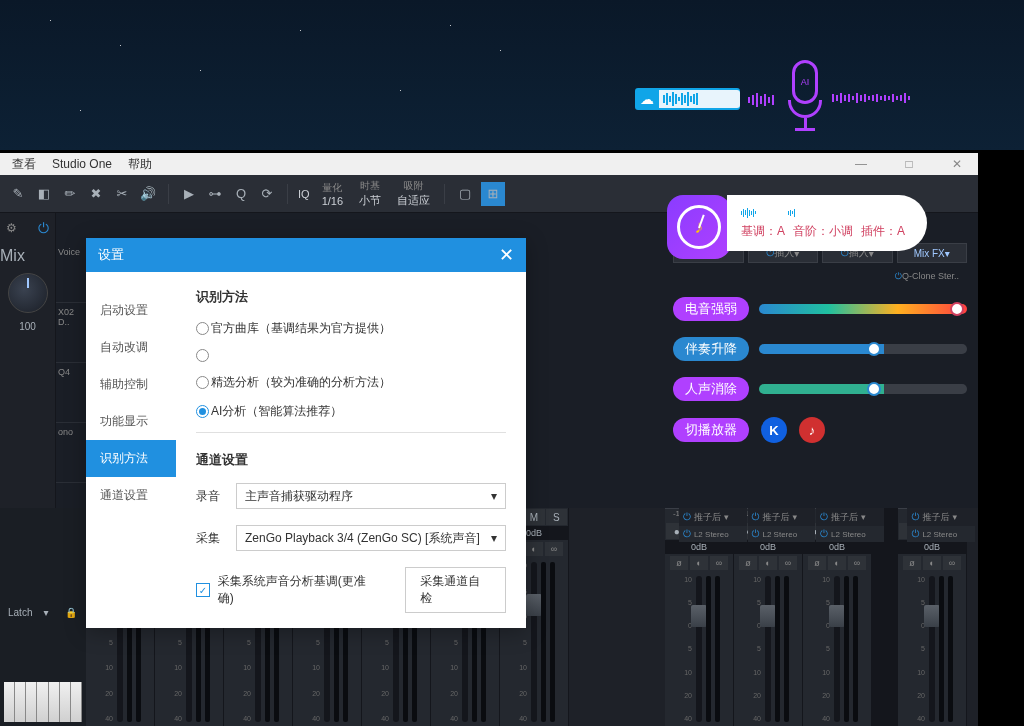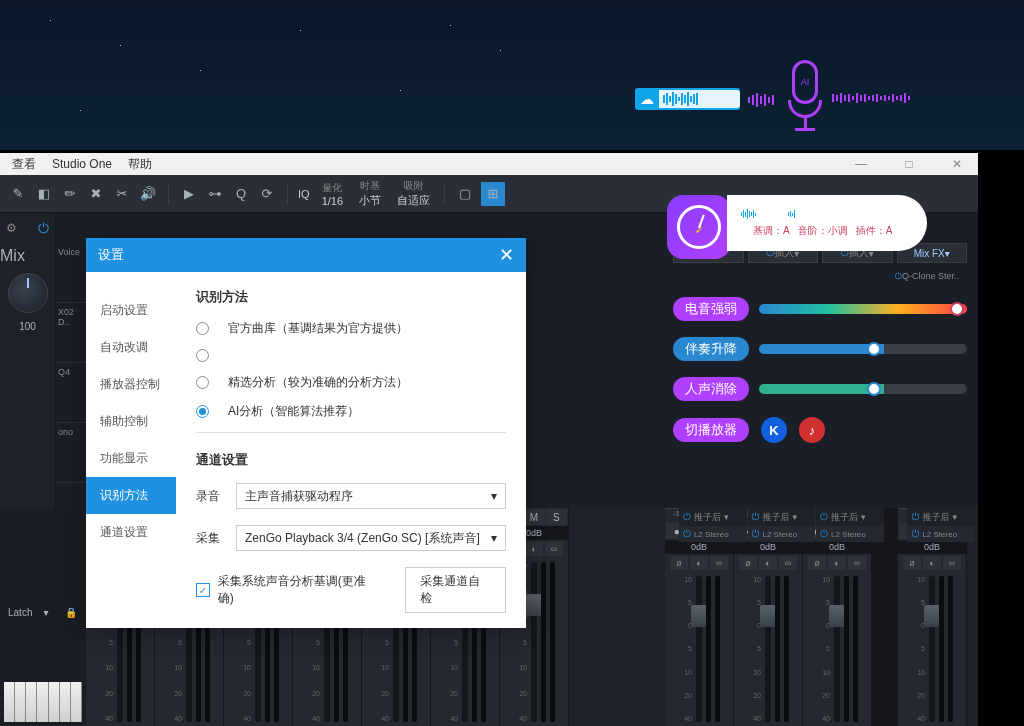--- a/index.html
+++ b/index.html
@@ -62,21 +62,21 @@
 .track-hint { height: 60px; padding: 4px 2px; border-bottom: 1px solid #2a2e36; writing-mode: horizontal-tb; }
 
 
 .info-widget { position: absolute; top: 195px; left: 667px; width: 260px; height: 60px; z-index: 50; display: flex; }
 .info-circle { width: 64px; height: 64px; background: linear-gradient(135deg, #8a3cff, #b040ff); border-radius: 16px; display: flex; align-items: center; justify-content: center; }
 .info-circle-inner { width: 44px; height: 44px; border: 3px solid #fff; border-radius: 50%; display: flex; align-items: center; justify-content: center; color: #ffcc00; font-size: 18px; position: relative; }
 .info-circle-inner::before { content: ''; position: absolute; width: 2px; height: 14px; background: #fff; top: 6px; left: 50%; transform: translateX(-50%) rotate(20deg); transform-origin: bottom; }
 .info-pill { flex: 1; height: 56px; background: #fff; border-radius: 0 28px 28px 0; margin-left: -4px; padding: 6px 14px; display: flex; flex-direction: column; justify-content: center; }
 .info-wave-small { height: 12px; display: flex; align-items: center; gap: 1px; margin-bottom: 4px; }
 .info-wave-small .iwb { width: 1px; background: #10a5e8; }
-.info-text { font-size: 10px; color: #d04060; display: flex; gap: 8px; margin-left: 12px; }
+.info-text { font-size: 12px; color: #d04060; display: flex; gap: 8px; }
 
 
 .right-panel { position: absolute; top: 235px; left: 665px; width: 310px; padding: 8px; z-index: 40; }
 .insert-row { display: flex; gap: 4px; margin-bottom: 8px; }
 .insert-cell { flex: 1; height: 20px; background: #2a2e36; font-size: 10px; color: #888; display: flex; align-items: center; justify-content: center; border: 1px solid #3a3e46; }
 .insert-mix { background: #2a2e36; color: #a0c8ff; }
 .qclone-row { height: 16px; font-size: 9px; color: #888; display: flex; justify-content: flex-end; padding-right: 8px; margin-bottom: 10px; }
 
 .pill-slider-row { display: flex; align-items: center; gap: 10px; margin-bottom: 16px; }
 .pill-label { padding: 3px 12px; border-radius: 12px; color: #fff; font-size: 13px; }
@@ -97,21 +97,21 @@
 
 .settings-dialog { position: absolute; top: 238px; left: 86px; width: 440px; height: 390px; background: #fff; z-index: 60; box-shadow: 0 4px 20px rgba(0,0,0,0.3); }
 .dlg-header { height: 34px; background: #2090e0; display: flex; align-items: center; justify-content: space-between; padding: 0 12px; color: #fff; font-size: 13px; }
 .dlg-close { font-size: 18px; cursor: pointer; }
 .dlg-body { display: flex; height: calc(100% - 34px); }
 .dlg-sidebar { width: 90px; padding: 20px 0; }
 .dlg-nav-item { padding: 10px 14px; font-size: 12px; color: #555; cursor: pointer; }
 .dlg-nav-item.active { background: #2090e0; color: #fff; }
 .dlg-content { flex: 1; padding: 16px 20px; font-size: 12px; color: #333; overflow-y: auto; }
 .dlg-section-title { font-size: 13px; font-weight: bold; margin-bottom: 14px; }
-.radio-row { display: flex; align-items: center; gap: 19px; margin-bottom: 12px; cursor: pointer; }
+.radio-row { display: flex; align-items: center; gap: 2px; margin-bottom: 12px; cursor: pointer; }
 .radio-circle { width: 13px; height: 13px; border: 1px solid #888; border-radius: 50%; display: flex; align-items: center; justify-content: center; }
 .radio-circle.checked { border-color: #2090e0; }
 .radio-dot { width: 7px; height: 7px; background: #2090e0; border-radius: 50%; }
 .dlg-hr { border: none; border-top: 1px solid #e0e0e0; margin: 12px 0 18px; }
 .form-row { display: flex; align-items: center; gap: 10px; margin-bottom: 16px; }
 .form-label { width: 30px; }
 .form-select { flex: 1; height: 26px; border: 1px solid #ccc; padding: 0 8px; font-size: 12px; display: flex; align-items: center; justify-content: space-between; cursor: pointer; }
 .checkbox-row { display: flex; align-items: center; gap: 8px; }
 .checkbox-sq { width: 14px; height: 14px; border: 1px solid #2090e0; display: flex; align-items: center; justify-content: center; color: #2090e0; font-size: 10px; }
 .dlg-btn { padding: 5px 14px; border: 1px solid #ccc; font-size: 12px; cursor: pointer; background: #fff; margin-left: 10px; }
@@ -754,21 +754,20 @@
 
 <div class="settings-dialog">
   <div class="dlg-header">
     <span>设置</span>
     <span class="dlg-close">✕</span>
   </div>
   <div class="dlg-body">
     <div class="dlg-sidebar">
       <div class="dlg-nav-item">启动设置</div>
       <div class="dlg-nav-item">自动改调</div>
-      <div class="dlg-nav-item">播放器控制</div>
       <div class="dlg-nav-item">辅助控制</div>
       <div class="dlg-nav-item">功能显示</div>
       <div class="dlg-nav-item active">识别方法</div>
       <div class="dlg-nav-item">通道设置</div>
     </div>
     <div class="dlg-content">
       <div class="dlg-section-title">识别方法</div>
       <div class="radio-row">
         <div class="radio-circle"></div>
           <span>官方曲库（基调结果为官方提供）</span>

